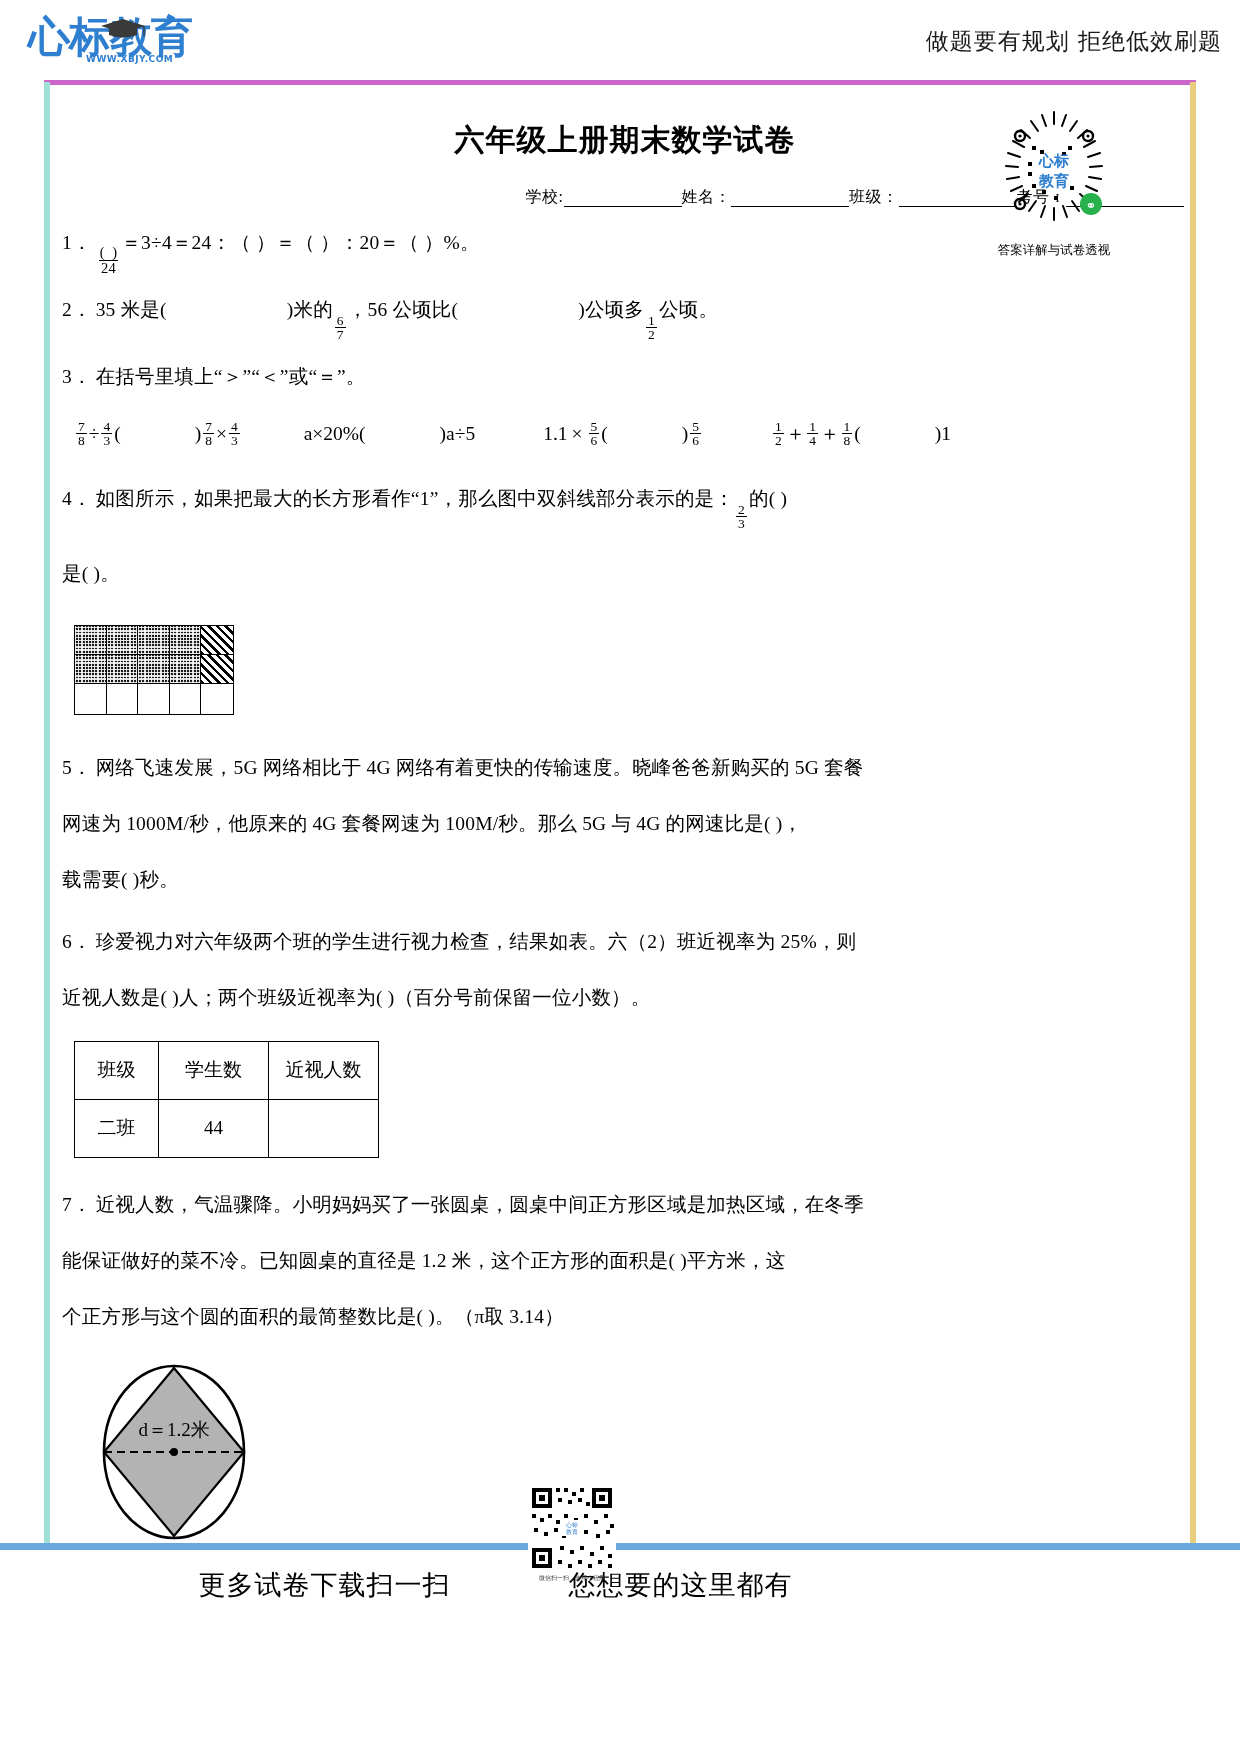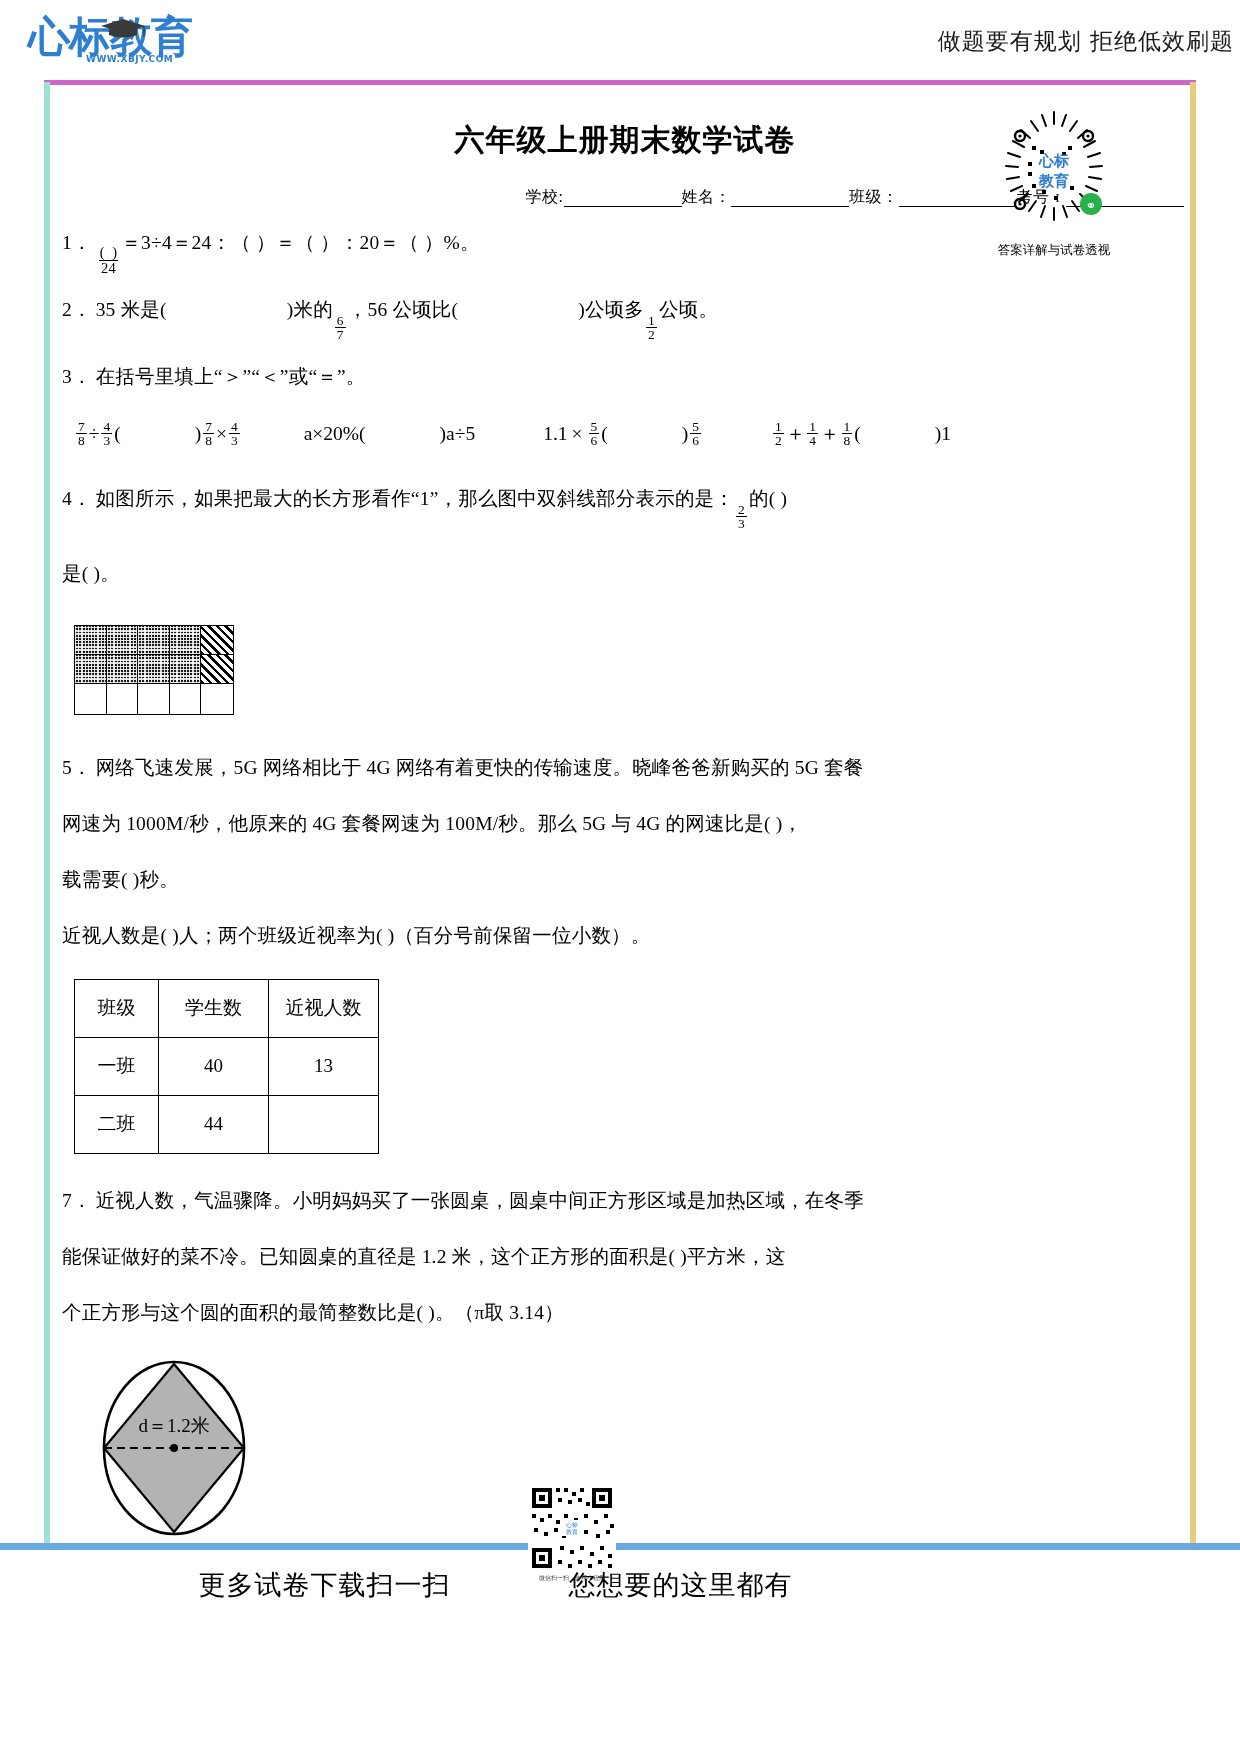--- a/index.html
+++ b/index.html
@@ -27,21 +27,21 @@
   }
   .logo-url{
     font-family:"DejaVu Sans","Liberation Sans",sans-serif;
     font-size:9px; font-weight:bold; color:#2e7fd0;
     letter-spacing:0.5px; margin-top:-6px; margin-left:58px;
   }
   .cap{
     position:absolute; left:72px; top:4px; width:46px; height:20px;
   }
   .slogan{
-    position:absolute; right:6px; top:26px;
+    position:absolute; right:18px; top:26px;
     font-size:23px; font-family:"DejaVu Sans","Liberation Sans",sans-serif;
     color:#1a1a1a; letter-spacing:1px; white-space:nowrap;
   }
 
   
   .frame-top{
     position:absolute; left:44px; top:80px; width:1152px; height:5px;
     background:#cc66cc;
   }
   .frame-left{
@@ -373,33 +373,31 @@
     <div class="cell-blank"></div>
     <div class="cell-blank"></div>
   </div>
 
   <div class="q" style="margin-top:32px">
     <span class="q-num">5．</span><span>网络飞速发展，5G 网络相比于 4G 网络有着更快的传输速度。晓峰爸爸新购买的 5G 套餐</span>
   </div>
   <div class="q">网速为 1000M/秒，他原来的 4G 套餐网速为 100M/秒。那么 5G 与 4G 的网速比是(            )，</div>
   <div class="q">载需要(            )秒。</div>
 
+  <div class="q" style="margin-top:20px">
+    <span class="q-num">6．</span><span>珍爱视力对六年级两个班的学生进行视力检查，结果如表。六（2）班近视率为 25%，则</span>
+  </div>
   <div class="q">近视人数是(            )人；两个班级近视率为(            )（百分号前保留一位小数）。</div>
 
   <table class="tbl">
     <tbody>
         <tr>
       <td>班级</td>
       <td class="wide">学生数</td>
       <td class="wide">近视人数</td>
-    </tr>
-    <tr>
-      <td>一班</td>
-      <td>40</td>
-      <td>13</td>
     </tr>
     <tr>
       <td>二班</td>
       <td>44</td>
       <td></td>
     </tr>
   </tbody>
     </table>
 
   <div class="q" style="margin-top:26px">

